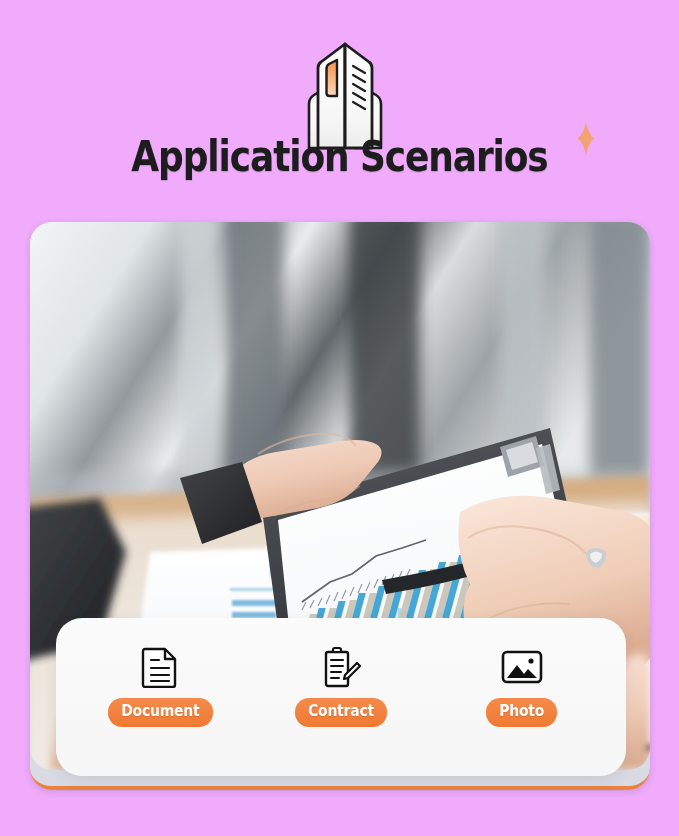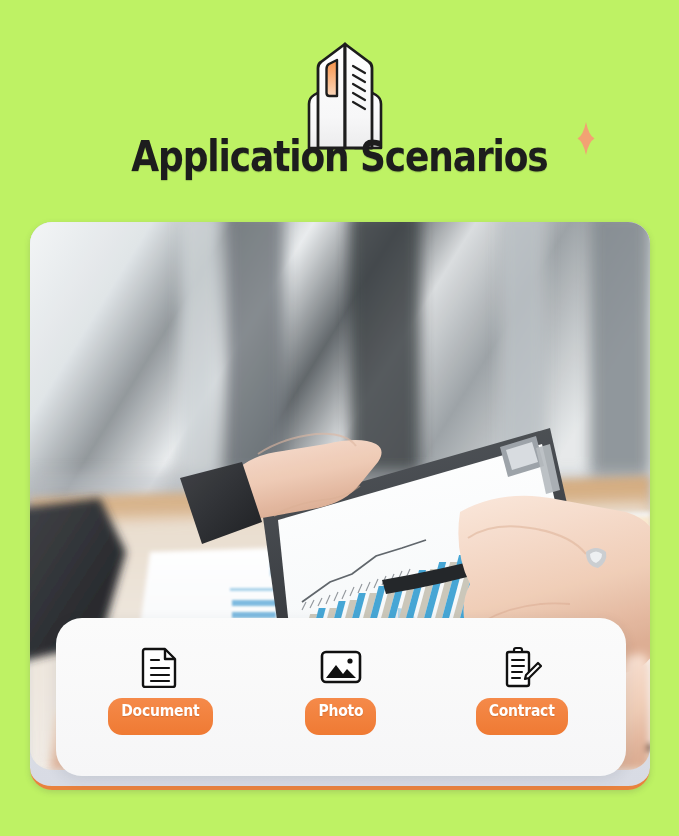--- a/index.html
+++ b/index.html
@@ -2,21 +2,21 @@
 <html><head>
 <meta charset="utf-8">
 <style>
   * { margin:0; padding:0; box-sizing:border-box; }
   html,body{
     width:679px;height:836px;
     background:#f2f3f4;
     font-family:"Liberation Sans", sans-serif;
     overflow:hidden;
   }
-  .page{position:relative;width:679px;height:836px;background:#bef264;}
+  .page{position:relative;width:679px;height:836px;background:#f0abfc;}
 
   
   .header{position:absolute;left:0;top:0;width:679px;height:210px;}
 
   .building-icon{
     position:absolute;left:287px;top:40px;width:116px;height:110px;
   }
   .sparkle{
     position:absolute;left:566px;top:120px;width:40px;height:40px;
   }
@@ -66,21 +66,21 @@
   .cat-item{
     display:flex;flex-direction:column;align-items:center;
     width:104px;
   }
   .cat-icon{
     height:46px;display:flex;align-items:center;justify-content:center;
     margin-bottom:8px;
   }
   .cat-badge{
     display:inline-block;
-    padding:5px 13px 14px 13px;
+    padding:5px 13px 6px 13px;
     border-radius:14px;
     background:linear-gradient(180deg,#f58a4a 0%,#ef7a33 100%);
     color:#ffffff;
     font-size:15.5px;
     font-weight:bold;
     letter-spacing:-0.2px;
     font-family:"DejaVu Sans Condensed","Liberation Sans",sans-serif;
     text-shadow:0 1px 1px rgba(150,70,20,.30);
     white-space:nowrap;
     line-height:1.15;
@@ -520,43 +520,43 @@
               <line x1="10" y1="29" x2="28" y2="29"></line>
               <line x1="10" y1="35" x2="28" y2="35"></line>
             </g>
           </svg>
         </div>
         <span class="cat-badge">Document</span>
       </div>
 
       <div class="cat-item">
         <div class="cat-icon">
+          <svg width="40" height="42" viewBox="0 0 40 42" xmlns="http://www.w3.org/2000/svg">
+            <path d="M7 6 h18 a2 2 0 0 1 2 2 v30 a2 2 0 0 1 -2 2 h-18 a2 2 0 0 1 -2 -2 v-30 a2 2 0 0 1 2 -2 z" fill="#ffffff" stroke="#111111" stroke-width="2.4" stroke-linejoin="round"></path>
+            <path d="M12 6 v-2 a2 2 0 0 1 2 -2 h4 a2 2 0 0 1 2 2 v2 z" fill="#ffffff" stroke="#111111" stroke-width="2.2" stroke-linejoin="round"></path>
+            <g stroke="#111111" stroke-width="2" stroke-linecap="round">
+              <line x1="10" y1="14" x2="22" y2="14"></line>
+              <line x1="10" y1="20" x2="22" y2="20"></line>
+              <line x1="10" y1="26" x2="20" y2="26"></line>
+              <line x1="10" y1="32" x2="18" y2="32"></line>
+            </g>
+            <path d="M36 17 l3 3 -12 12 -4 1 1 -4 z" fill="#ffffff" stroke="#111111" stroke-width="2.2" stroke-linejoin="round"></path>
+          </svg>
+        </div>
+        <span class="cat-badge">Contract</span>
+      </div>
+
+      <div class="cat-item">
+        <div class="cat-icon">
           <svg width="44" height="40" viewBox="0 0 44 40" xmlns="http://www.w3.org/2000/svg">
             <rect x="3" y="5" width="38" height="30" rx="4" fill="#ffffff" stroke="#111111" stroke-width="2.6"></rect>
             <circle cx="31" cy="14" r="2.6" fill="#111111"></circle>
             <path d="M7 31 L17 18 L24 27 L28 22 L37 31 Z" fill="#111111"></path>
           </svg>
         </div>
         <span class="cat-badge">Photo</span>
       </div>
 
-      <div class="cat-item">
-        <div class="cat-icon">
-          <svg width="40" height="42" viewBox="0 0 40 42" xmlns="http://www.w3.org/2000/svg">
-            <path d="M7 6 h18 a2 2 0 0 1 2 2 v30 a2 2 0 0 1 -2 2 h-18 a2 2 0 0 1 -2 -2 v-30 a2 2 0 0 1 2 -2 z" fill="#ffffff" stroke="#111111" stroke-width="2.4" stroke-linejoin="round"></path>
-            <path d="M12 6 v-2 a2 2 0 0 1 2 -2 h4 a2 2 0 0 1 2 2 v2 z" fill="#ffffff" stroke="#111111" stroke-width="2.2" stroke-linejoin="round"></path>
-            <g stroke="#111111" stroke-width="2" stroke-linecap="round">
-              <line x1="10" y1="14" x2="22" y2="14"></line>
-              <line x1="10" y1="20" x2="22" y2="20"></line>
-              <line x1="10" y1="26" x2="20" y2="26"></line>
-              <line x1="10" y1="32" x2="18" y2="32"></line>
-            </g>
-            <path d="M36 17 l3 3 -12 12 -4 1 1 -4 z" fill="#ffffff" stroke="#111111" stroke-width="2.2" stroke-linejoin="round"></path>
-          </svg>
-        </div>
-        <span class="cat-badge">Contract</span>
-      </div>
-
 
 
     </div>
   </div>
 </div>
 
 </body></html>

